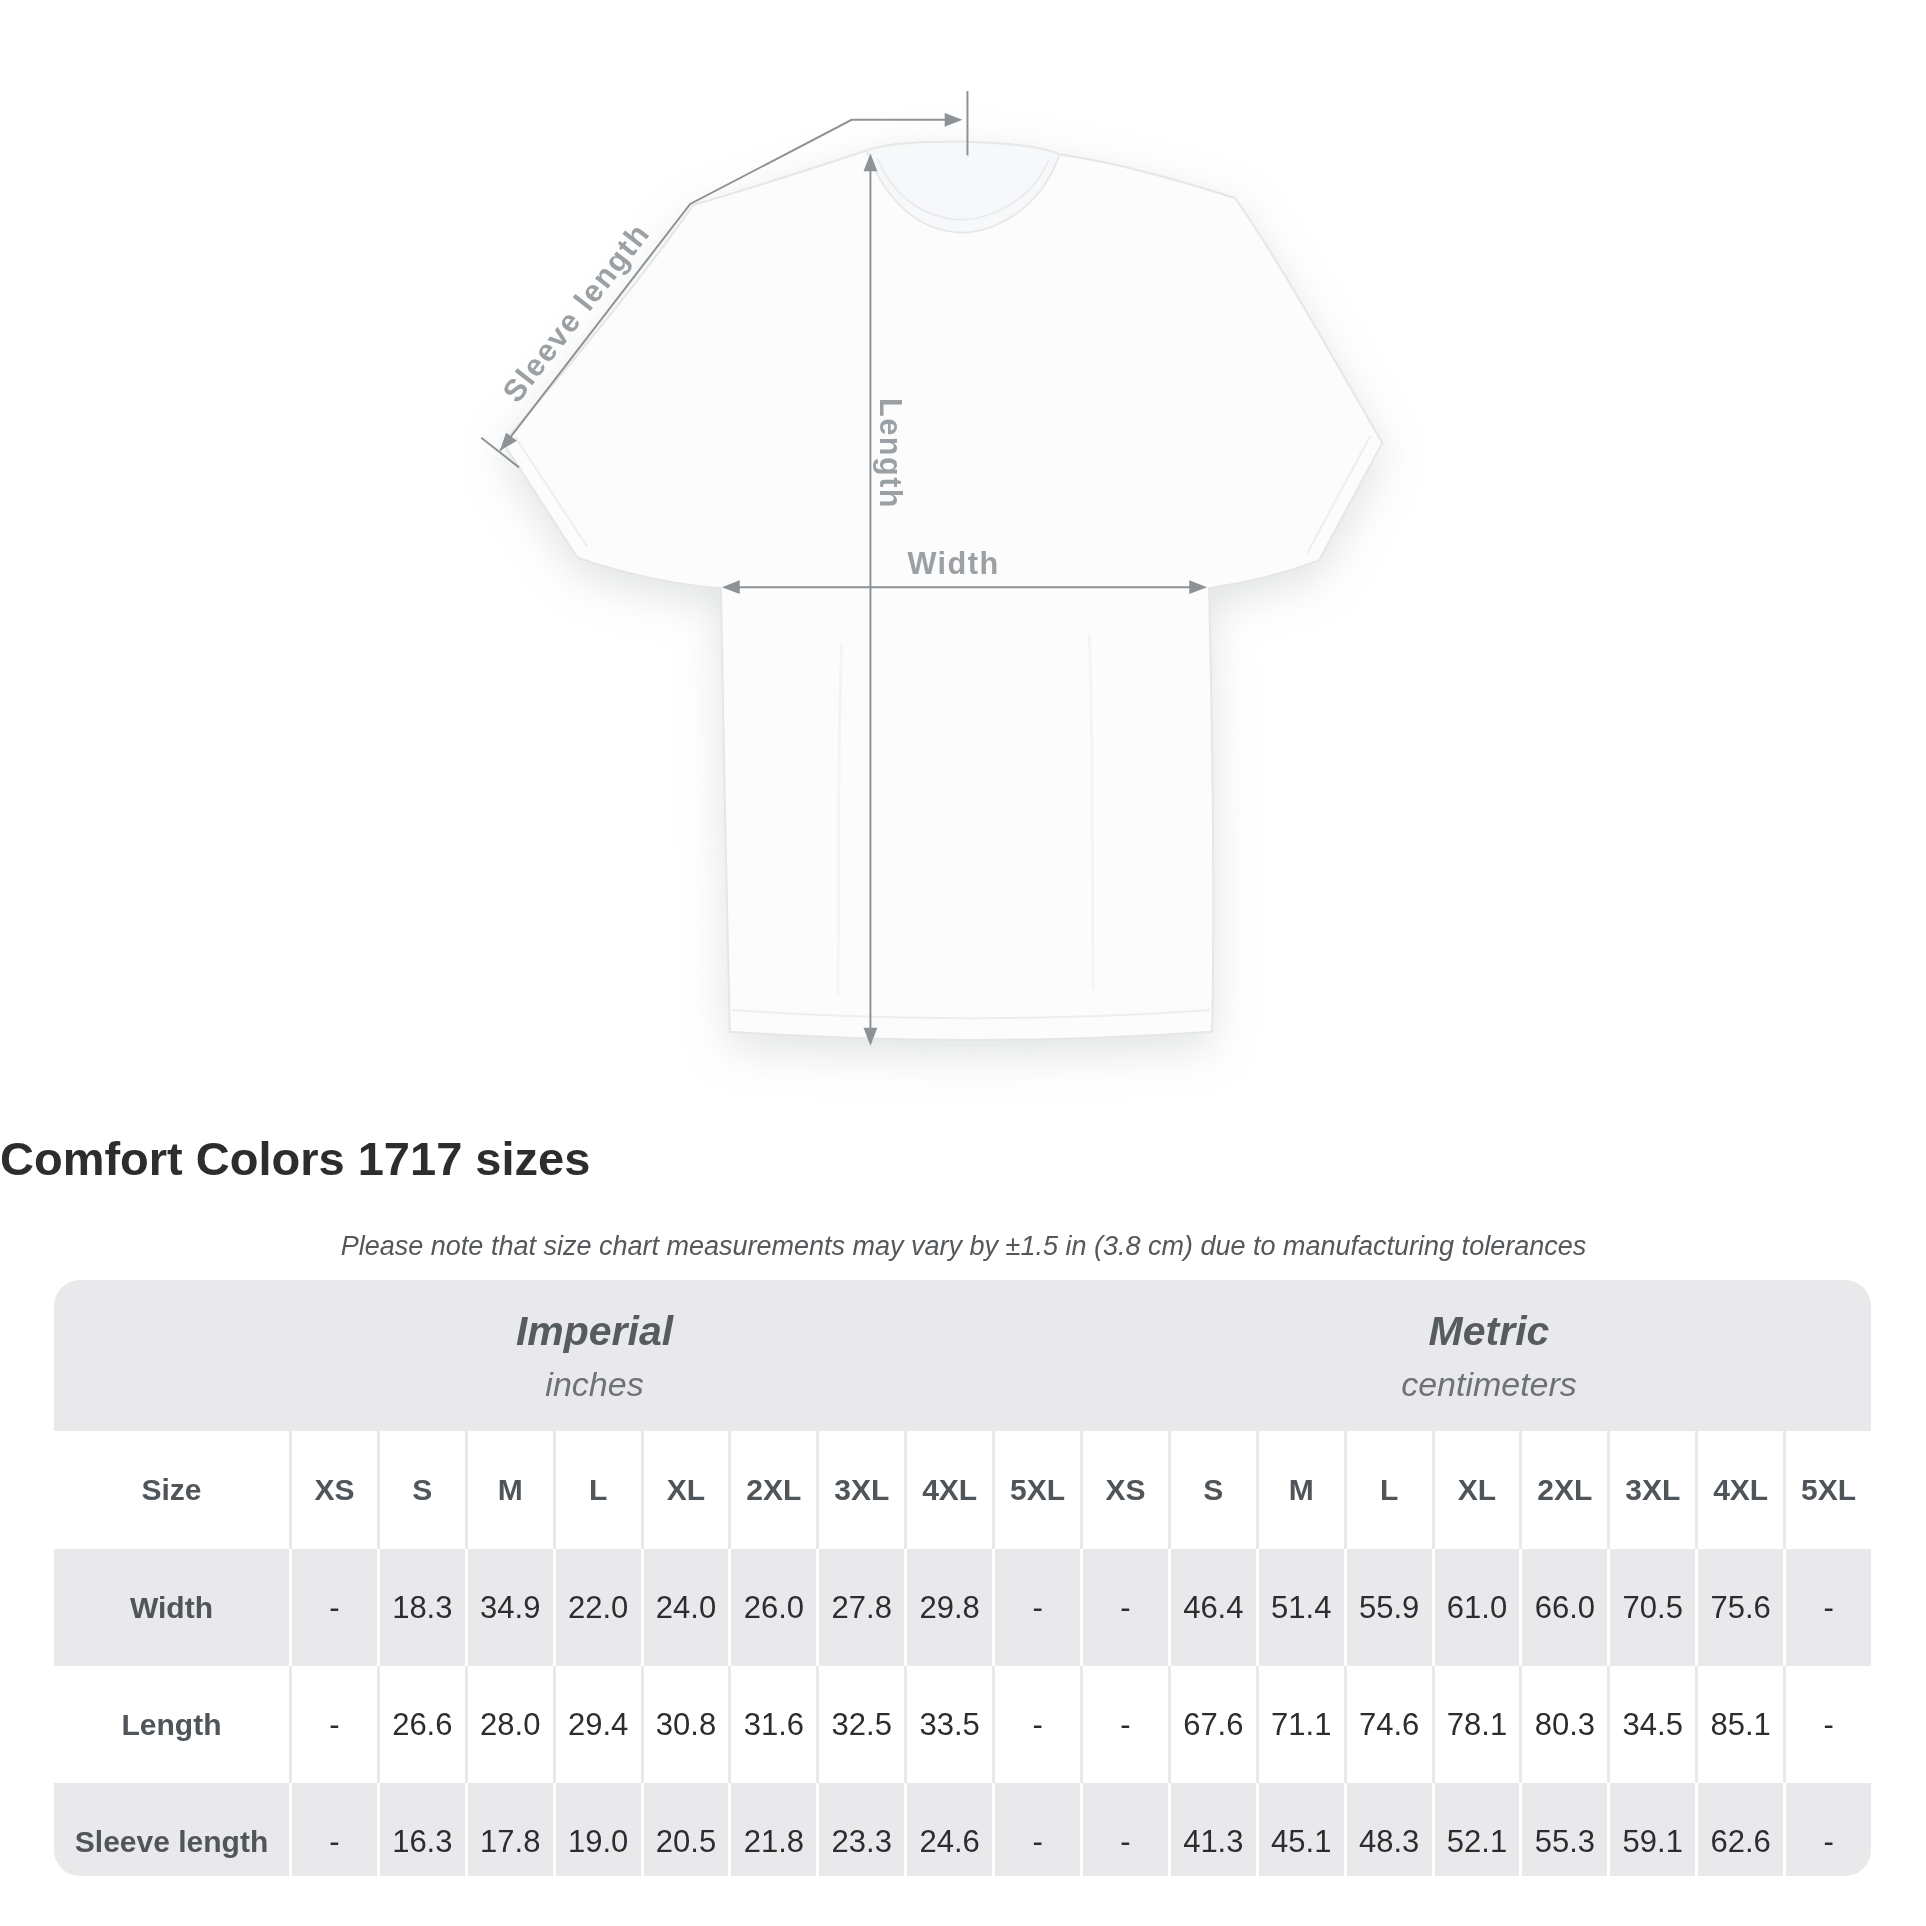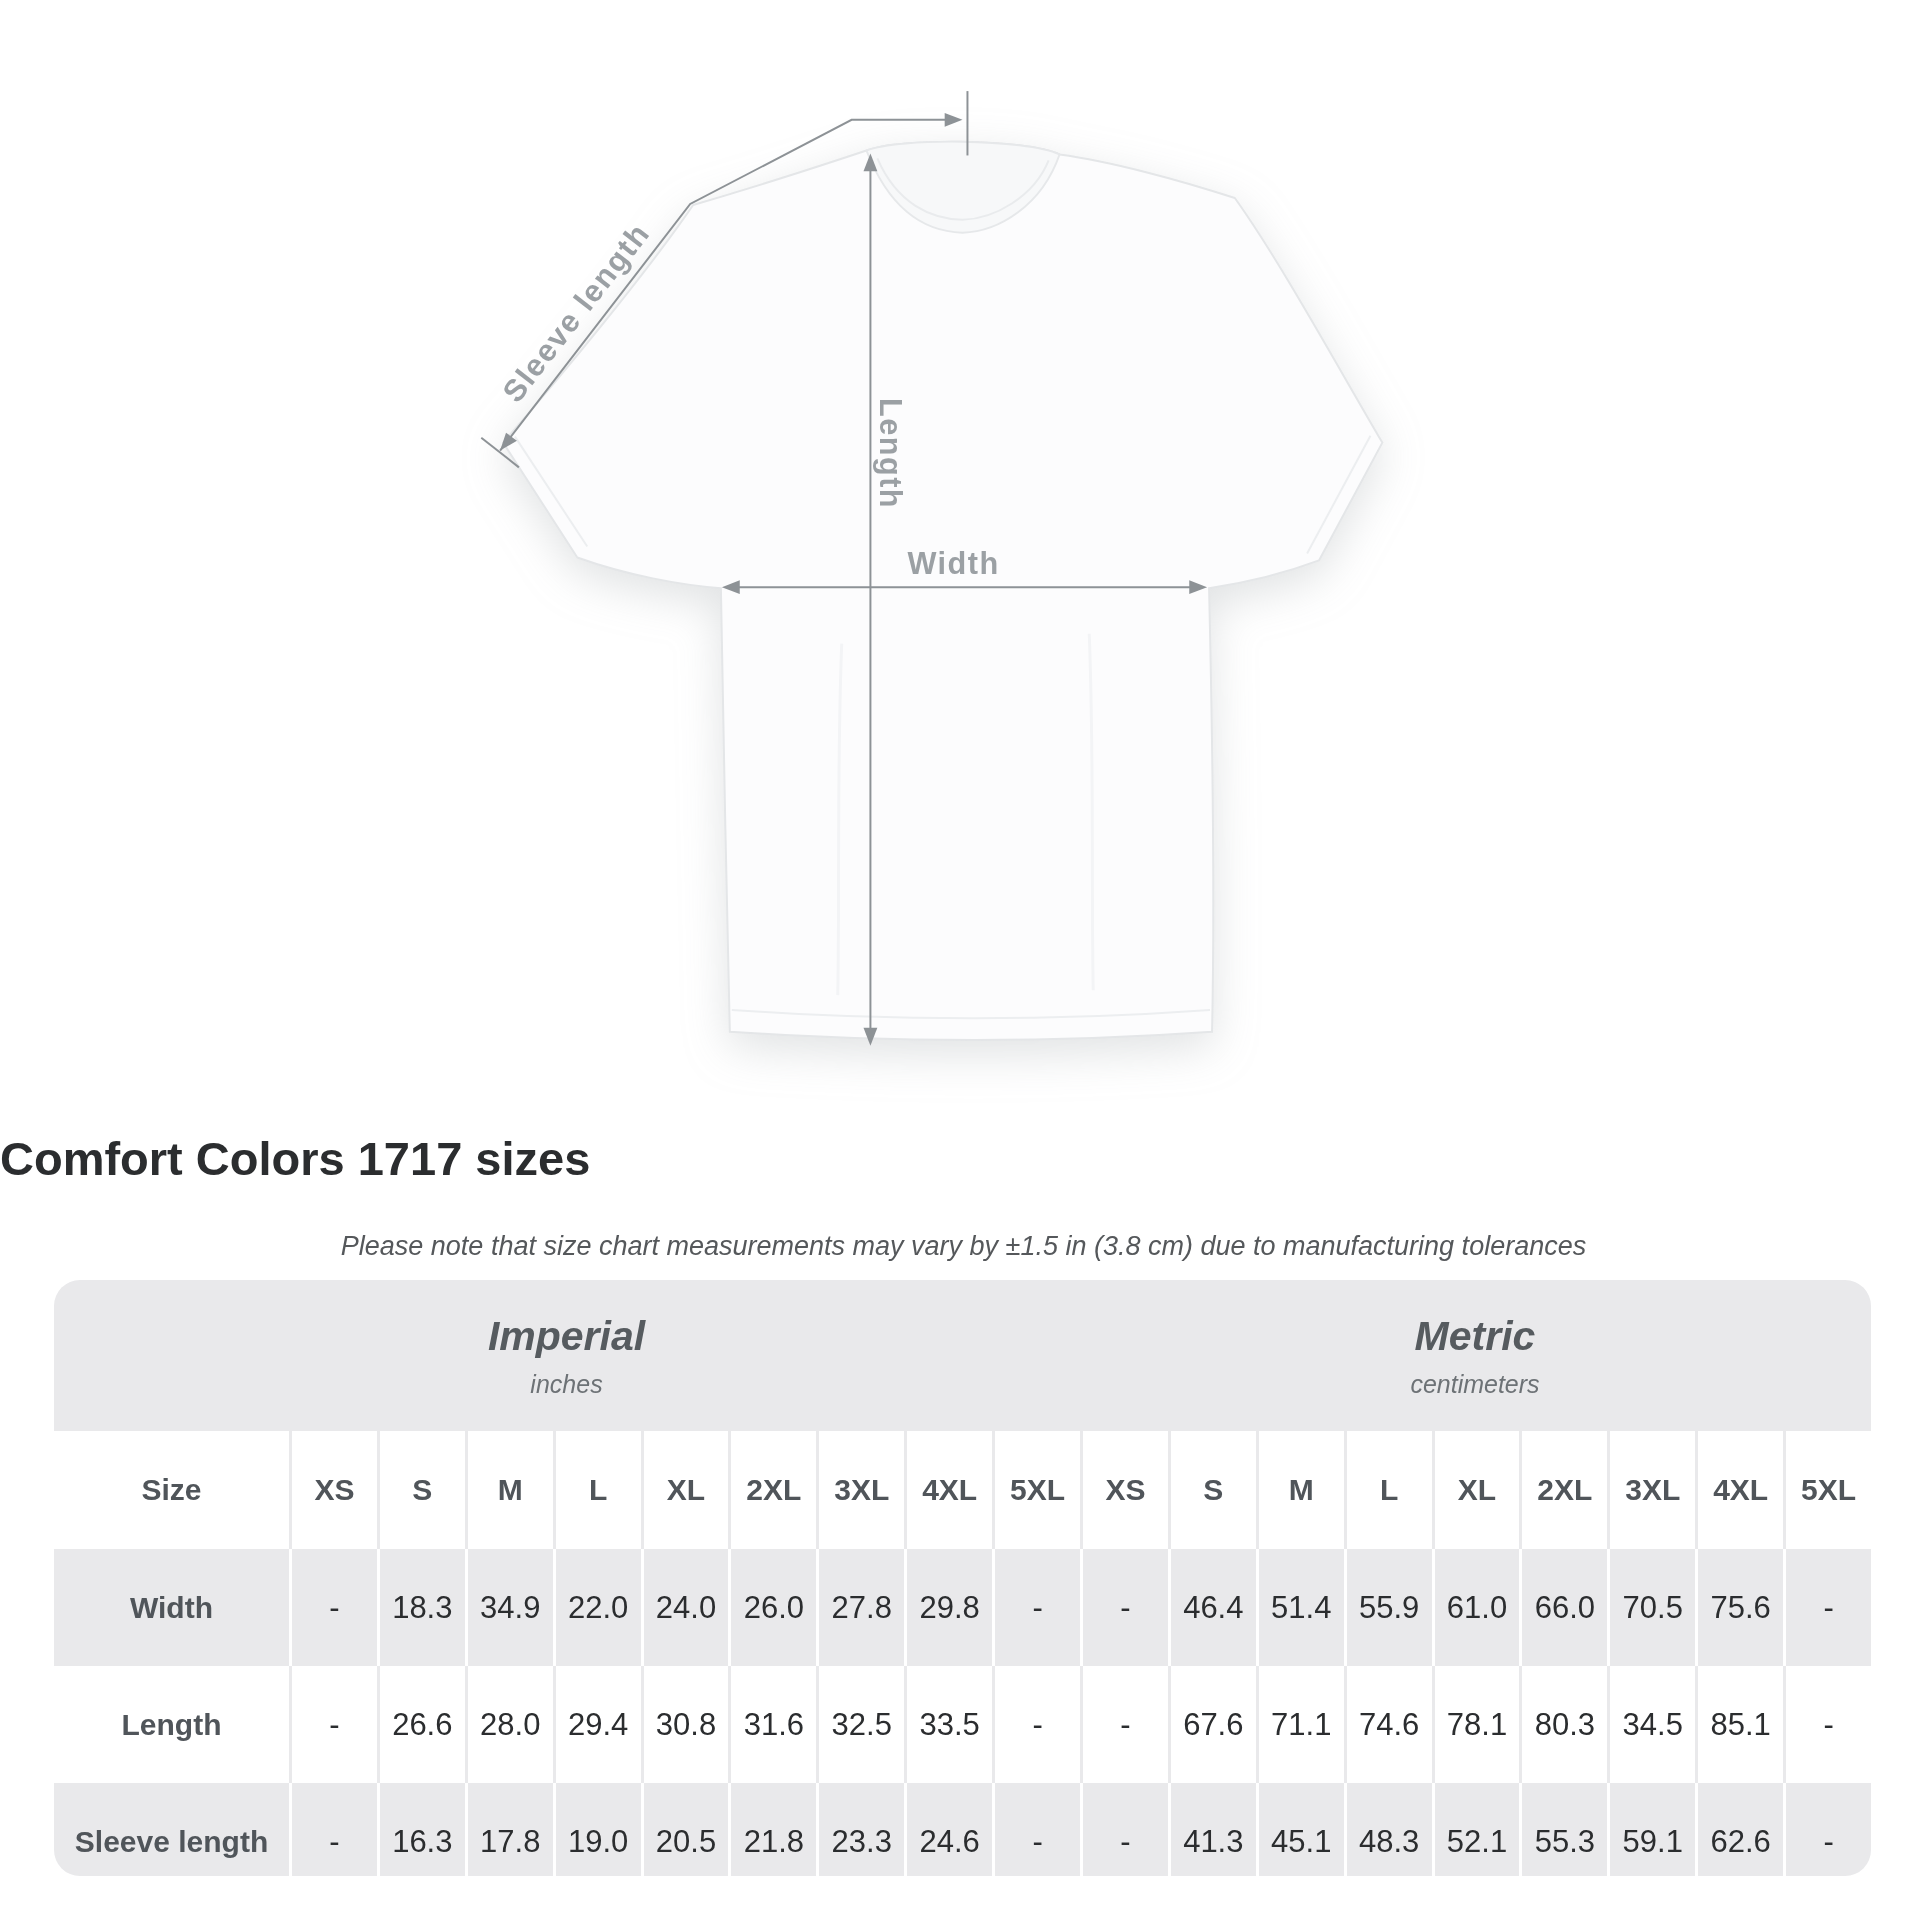--- a/index.html
+++ b/index.html
@@ -11,24 +11,24 @@
               font-family:"Liberation Sans", sans-serif;}
   .title{position:absolute;top:1135px;left:0;width:100%;text-align:left;
          font-size:47px;font-weight:bold;color:#2b2d2f;line-height:1;}
   .subtitle{position:absolute;top:1210px;left:0;width:100%;text-align:center;
             font-size:27px;font-style:italic;color:#55585b;line-height:1.2;margin-top:20px;}
   .size-table{position:absolute;left:54px;top:1280px;width:1817px;height:596px;
               border-radius:26px;overflow:hidden;background:#fff;}
   .band{display:flex;height:151px;}
   .band-cell{background:#e9e9eb;display:flex;flex-direction:column;align-items:center;
              justify-content:center;gap:10px;}
-  .band-cell.imperial{width:1025px;}
+  .band-cell.imperial{width:1025px;padding-left:28px;}
   .band-cell.metric{flex:1;}
   .band-name{font-size:41px;font-weight:bold;font-style:italic;color:#565b5f;}
-  .band-unit{font-size:25px;font-style:italic;color:#6d7276;}
+  .band-unit{font-size:34px;font-style:italic;color:#6d7276;}
   .row{display:grid;grid-template-columns:235px repeat(18,1fr);}
   .row.head{height:118px;background:#fff;}
   .row.data{height:117px;}
   .row.gray{background:#e9e9eb;}
   .c{display:flex;align-items:center;justify-content:center;min-width:0;}
   .c + .c{border-left:3px solid #e9e9eb;}
   .row.gray .c + .c{border-left-color:#ffffff;}
   .lab,.h{font-weight:bold;font-size:30px;color:#50555a;}
   .v{font-size:31px;color:#2b2d2f;}
 </style>

